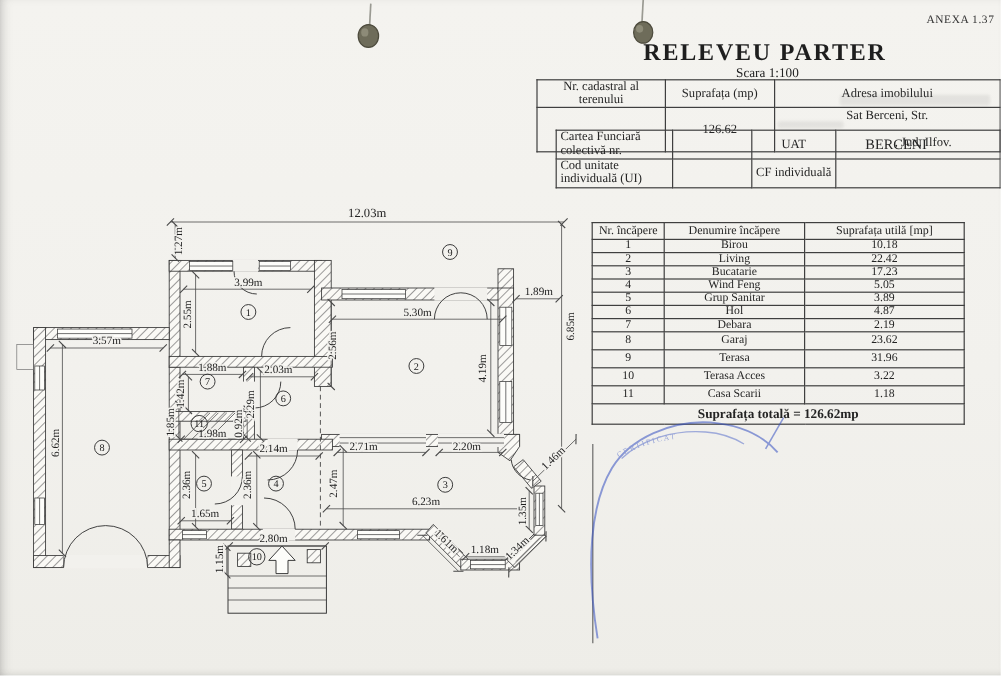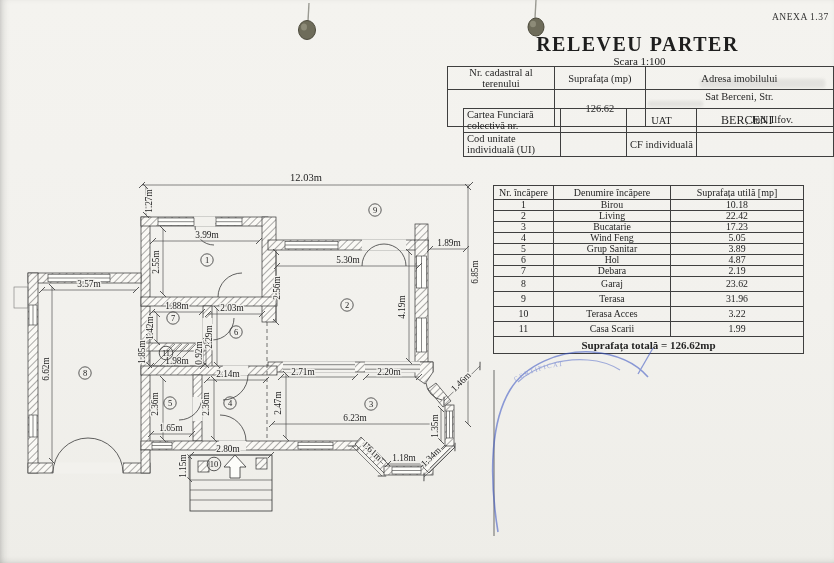--- a/index.html
+++ b/index.html
@@ -137,21 +137,21 @@
           <td>31.96</td>
         </tr>
     <tr class="r r2">
           <td>10</td>
           <td>Terasa Acces</td>
           <td>3.22</td>
         </tr>
     <tr class="r r2">
           <td>11</td>
           <td>Casa Scarii</td>
-          <td>1.99</td>
+          <td>1.18</td>
         </tr>
     <tr class="sum">
           <td colspan="3">Suprafața totală = 126.62mp</td>
         </tr>
   </tbody>
     </table>
 
   <svg class="abs" style="left:0;top:0;pointer-events:none;z-index:5;" width="834" height="563" viewBox="0 0 834 563">
     <defs>
       <pattern id="h" width="5" height="5" patternTransform="rotate(45)" patternUnits="userSpaceOnUse">

